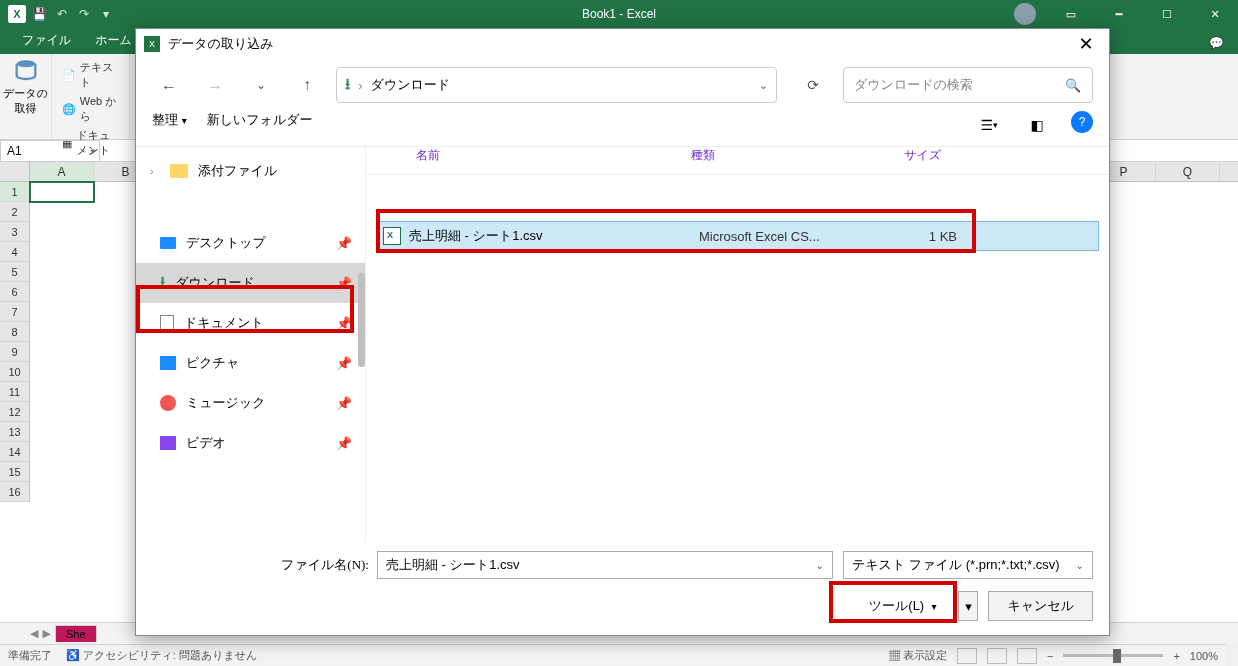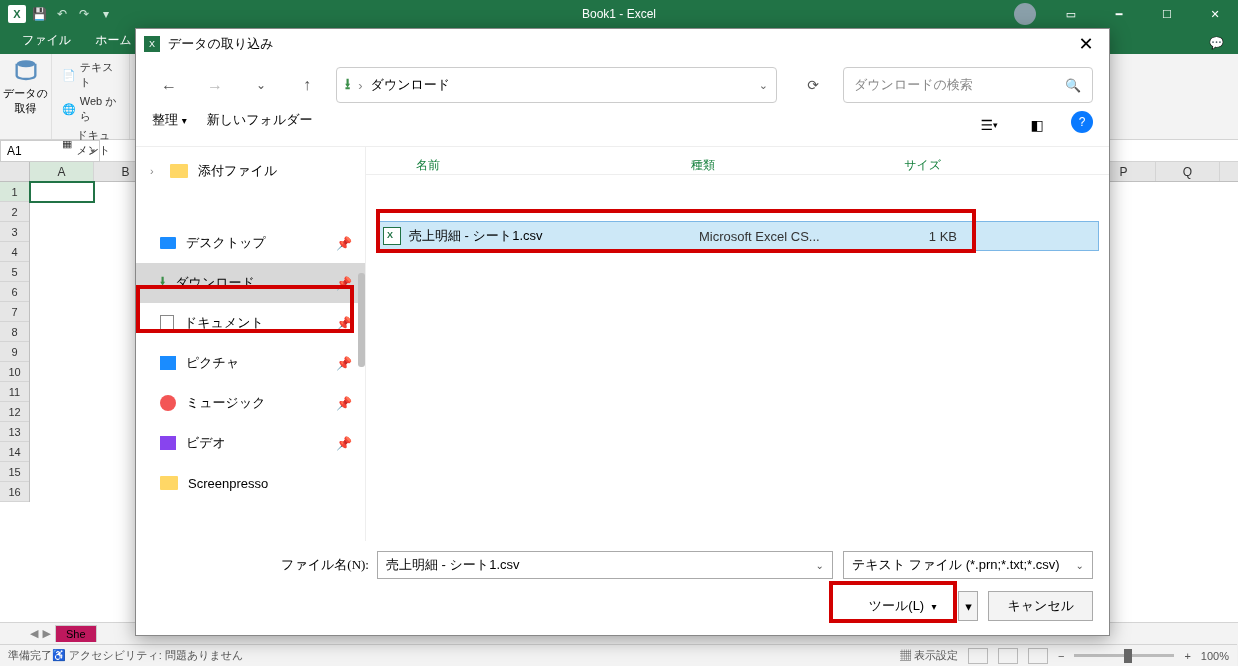--- a/index.html
+++ b/index.html
@@ -44,21 +44,21 @@
 .cells .cell { width:64px; border-right:1px solid #e5e5e5; border-bottom:1px solid #e5e5e5; }
 .cells .sel { outline:2px solid #217346; outline-offset:-1px; }
 .col-headers .ch.sel, .row-hdrs .rh.sel { background:#d8e8db; }
 
 
 .sheet-tabs { position:absolute; bottom:22px; left:0; right:0; height:22px; background:#f3f3f3; border-top:1px solid #d4d4d4; display:flex; align-items:center; font-size:11px; padding-left:30px; gap:4px; }
 .sheet-tabs .nav { display:flex; gap:4px; color:#888; }
 .sheet-tabs .st { padding:2px 10px; background:#be185d; border:1px solid #ccc; border-bottom:none; }
 
 
-.status { position:absolute; bottom:0; left:0; right:1px; height:22px; background:#f3f3f3; border-top:1px solid #d4d4d4; display:flex; align-items:center; font-size:11px; padding:0 8px; color:#555; }
+.status { position:absolute; bottom:0; left:0; right:12px; height:22px; background:#f3f3f3; border-top:1px solid #d4d4d4; display:flex; align-items:center; font-size:11px; padding:0 8px; color:#555; gap:14px; }
 .status .right { margin-left:auto; display:flex; align-items:center; gap:10px; }
 .status .view-btn { width:20px;height:16px; border:1px solid #bbb; }
 .zoom-slider { width:100px; height:3px; background:#bbb; position:relative; }
 .zoom-slider .thumb { width:8px;height:14px;background:#666;position:absolute; left:50%; top:-5px; }
 
 
 .dialog { position:absolute; left:135px; top:28px; width:975px; height:608px; background:#fff; border:1px solid #888; box-shadow:0 4px 18px rgba(0,0,0,.35); display:flex; flex-direction:column; }
 .dlg-title { height:30px; display:flex; align-items:center; padding:0 8px; gap:8px; font-size:13px; }
 .dlg-title .xl-ic { width:16px;height:16px; background:#217346; color:#fff; font-size:9px; display:flex;align-items:center;justify-content:center;}
 .dlg-title .close { margin-left:auto; font-size:18px; width:30px; text-align:center; cursor:pointer; }
@@ -83,21 +83,21 @@
 .sidebar .sb-item.sel { background:#d8d8d8; }
 .folder-ic { width:18px;height:14px; background:#ffd766; border-radius:1px; position:relative; }
 .dl-ic { color:#3c8f4a; font-size:15px; font-weight:bold; }
 .desk-ic { width:16px;height:12px; background:#1a8cff; border-radius:1px; }
 .doc-ic { width:14px;height:16px; background:#fff; border:1px solid #888; }
 .pic-ic { width:16px;height:14px; background:#1a8cff; position:relative; }
 .music-ic { width:16px;height:16px; border-radius:50%; background:#f35555; }
 .video-ic { width:16px;height:14px; background:#8844ee; }
 
 .file-area { flex:1; display:flex; flex-direction:column; }
-.file-hdr { height:28px; display:flex; align-items:flex-end; font-size:12px; color:#15803d; border-bottom:1px solid #eee; }
+.file-hdr { height:28px; display:flex; align-items:flex-start; font-size:12px; color:#6d28d9; border-bottom:1px solid #eee; }
 .file-hdr .fh-name { width:325px; padding-left:50px; }
 .file-hdr .fh-type { width:170px; }
 .file-hdr .fh-size { width:100px; text-align:right; padding-right:20px; }
 .file-list { flex:1; padding:6px 10px; position:relative; }
 .file-row { height:30px; display:flex; align-items:center; font-size:13px; background:#cde8f7; border:1px solid #7cb7e6; margin-top:40px; }
 .file-row .file-ic { width:18px;height:18px; margin:0 8px 0 6px; background:#fff; border:1px solid #217346; position:relative; }
 .file-row .file-ic::after { content:"X"; color:#217346; font-size:9px; position:absolute; left:3px; top:2px; font-weight:bold; }
 .file-row .fr-name { width:290px; }
 .file-row .fr-type { width:170px; color:#333; }
 .file-row .fr-size { width:88px; text-align:right; color:#333; }
@@ -311,24 +311,20 @@
       <div class="sb-item">
         <span class="music-ic"></span>
         <span>ミュージック</span>
         <span class="pin">📌</span>
       </div>
       <div class="sb-item">
         <span class="video-ic"></span>
         <span>ビデオ</span>
         <span class="pin">📌</span>
       </div>
-      <div class="sb-item">
-        <span class="folder-ic"></span>
-        <span>Screenpresso</span>
-      </div>
       <div class="sbscroll"></div>
       <div class="redbox rb-sidebar"></div>
     </div>
 
     <div class="file-area" style="position:relative;">
       <div class="file-hdr">
         <div class="fh-name">名前</div>
         <div class="fh-type">種類</div>
         <div class="fh-size">サイズ</div>
       </div>

